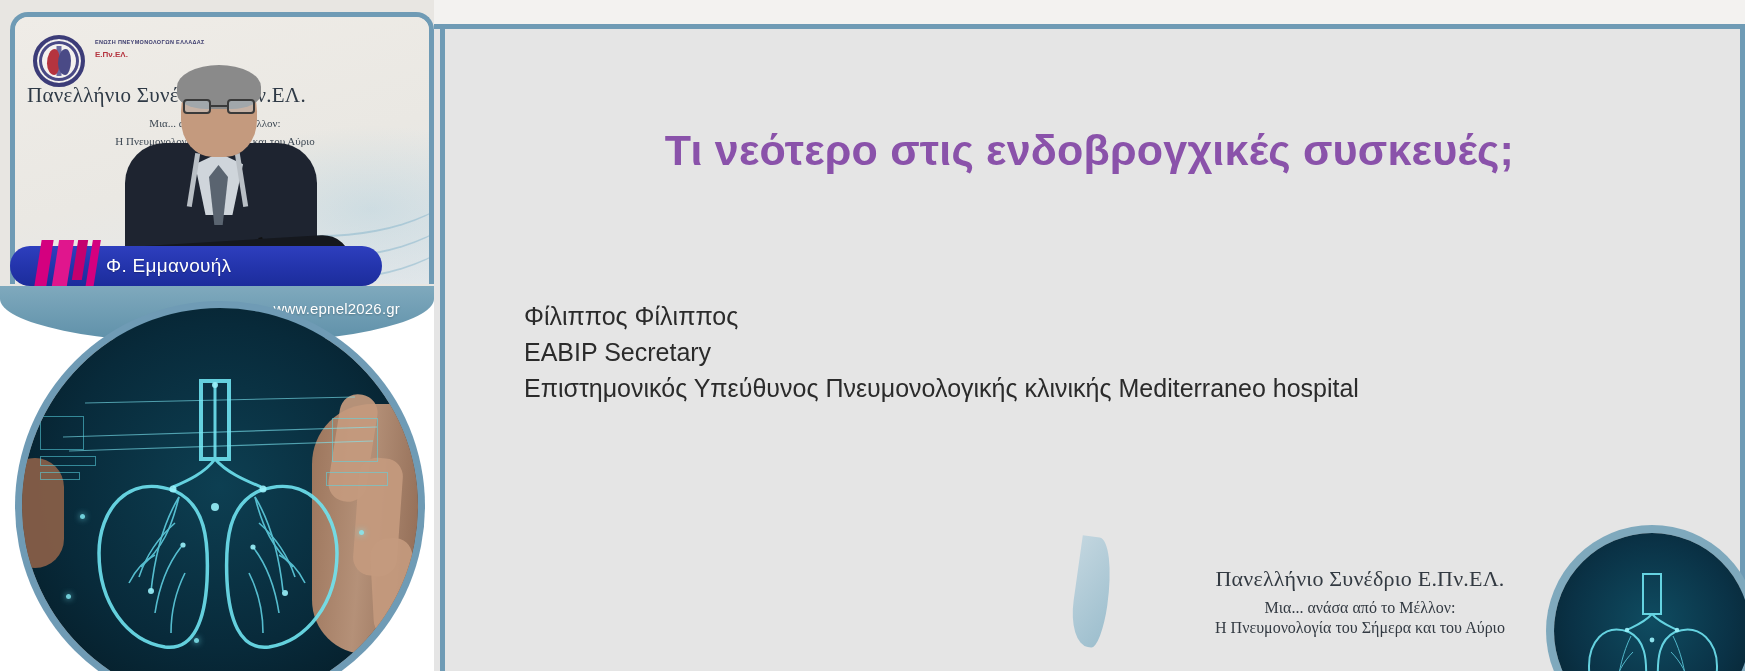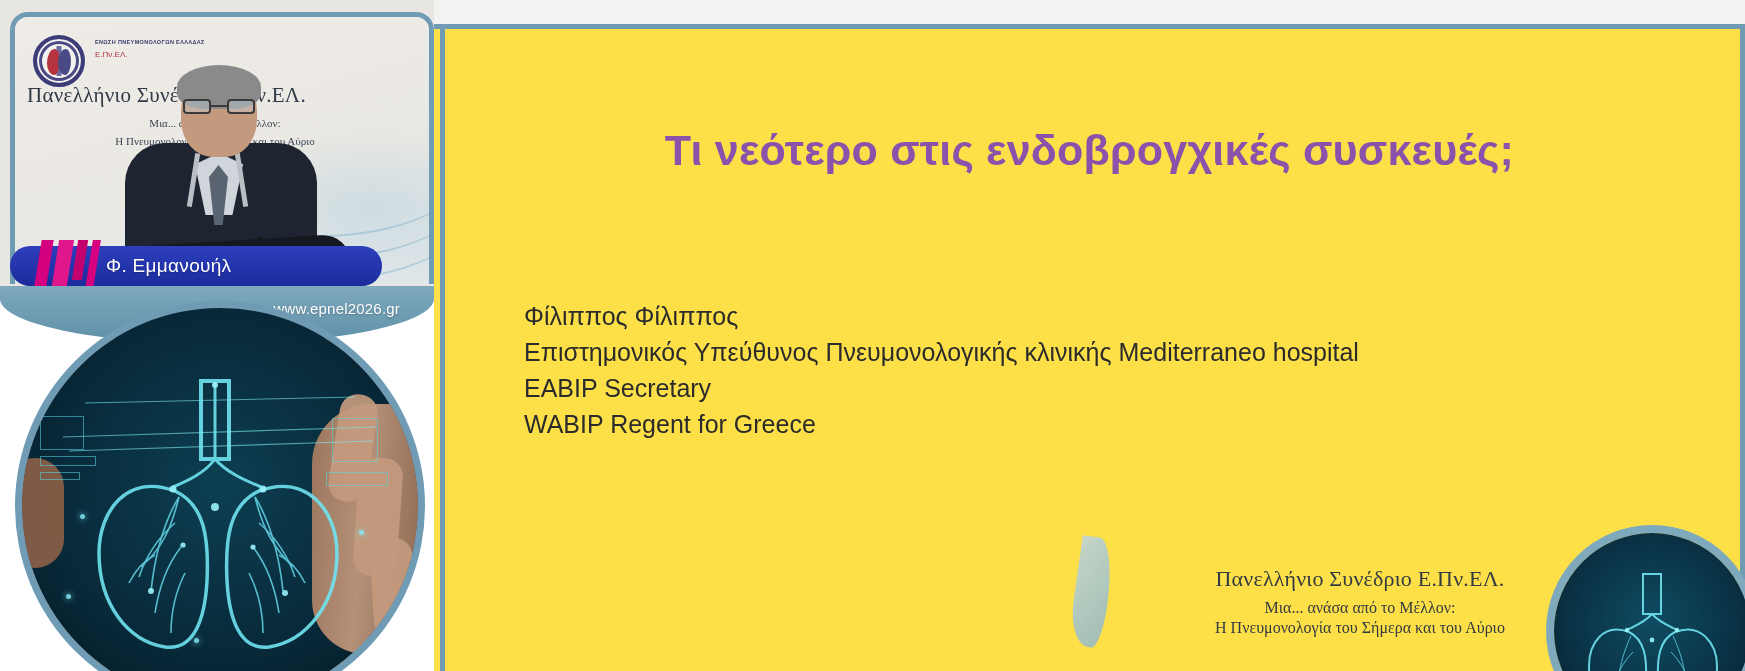--- a/index.html
+++ b/index.html
@@ -79,21 +79,21 @@
     position:absolute; left:80px; top:22px;
     width:175px;
   }
   #cam-org-name {
     font-size:5.5px; letter-spacing:.35px;
     color:#3b3b6d; font-weight:bold;
     white-space:nowrap;
   }
   #cam-org-abbr {
     margin-top:5px;
-    font-size:8px; font-weight:normal;
+    font-size:8px; font-weight:bold;
     color:#b5343f;
   }
   #cam-title {
     position:absolute; left:12px; top:66px;
     width:400px;
     font-family:"Liberation Serif", serif;
     font-size:21px; color:#2f3a46;
     letter-spacing:.3px;
   }
   #cam-sub1, #cam-sub2 {
@@ -271,21 +271,21 @@
   .hud-dot {
     position:absolute; width:5px; height:5px;
     border-radius:50%; background:rgba(130,235,245,.85);
     box-shadow:0 0 6px rgba(120,230,245,.9);
   }
 
   
   #slide {
     position:absolute; left:434px; top:0;
     width:1311px; height:671px;
-    background:#fde047;
+    background:#e5e5e5;
     overflow:hidden;
   }
   #slide-border-top {
     position:absolute; left:0; top:24px;
     width:1311px; height:5px;
     background:#6f9bb5;
   }
   #slide-border-left {
     position:absolute; left:6px; top:24px;
     width:5px; height:647px;
@@ -488,23 +488,22 @@
   <div id="slide">
     <div id="slide-top-gap"></div>
     <div id="slide-border-top"></div>
     <div id="slide-border-left"></div>
     <div id="slide-border-right"></div>
 
     <h1 id="slide-title">Τι νεότερο στις ενδοβρογχικές συσκευές;</h1>
 
     <div id="slide-body">
       <div class="bline">Φίλιππος Φίλιππος</div>
+      <div class="bline">EABIP Secretary</div>
       <div class="bline">Επιστημονικός Υπεύθυνος Πνευμονολογικής κλινικής Mediterraneo hospital</div>
-      <div class="bline">EABIP Secretary</div>
-      <div class="bline">WABIP Regent for Greece</div>
     </div>
 
     <div id="congress-lockup">
       <div id="lockup-swoosh"></div>
       <div id="congress-title">Πανελλήνιο Συνέδριο Ε.Πν.ΕΛ.</div>
       <div id="congress-sub1">Μια... ανάσα από το Μέλλον:</div>
       <div id="congress-sub2">Η Πνευμονολογία του Σήμερα και του Αύριο</div>
 
       <div id="lockup-lung">
         <svg class="mini-rib" viewBox="0 0 150 150">

